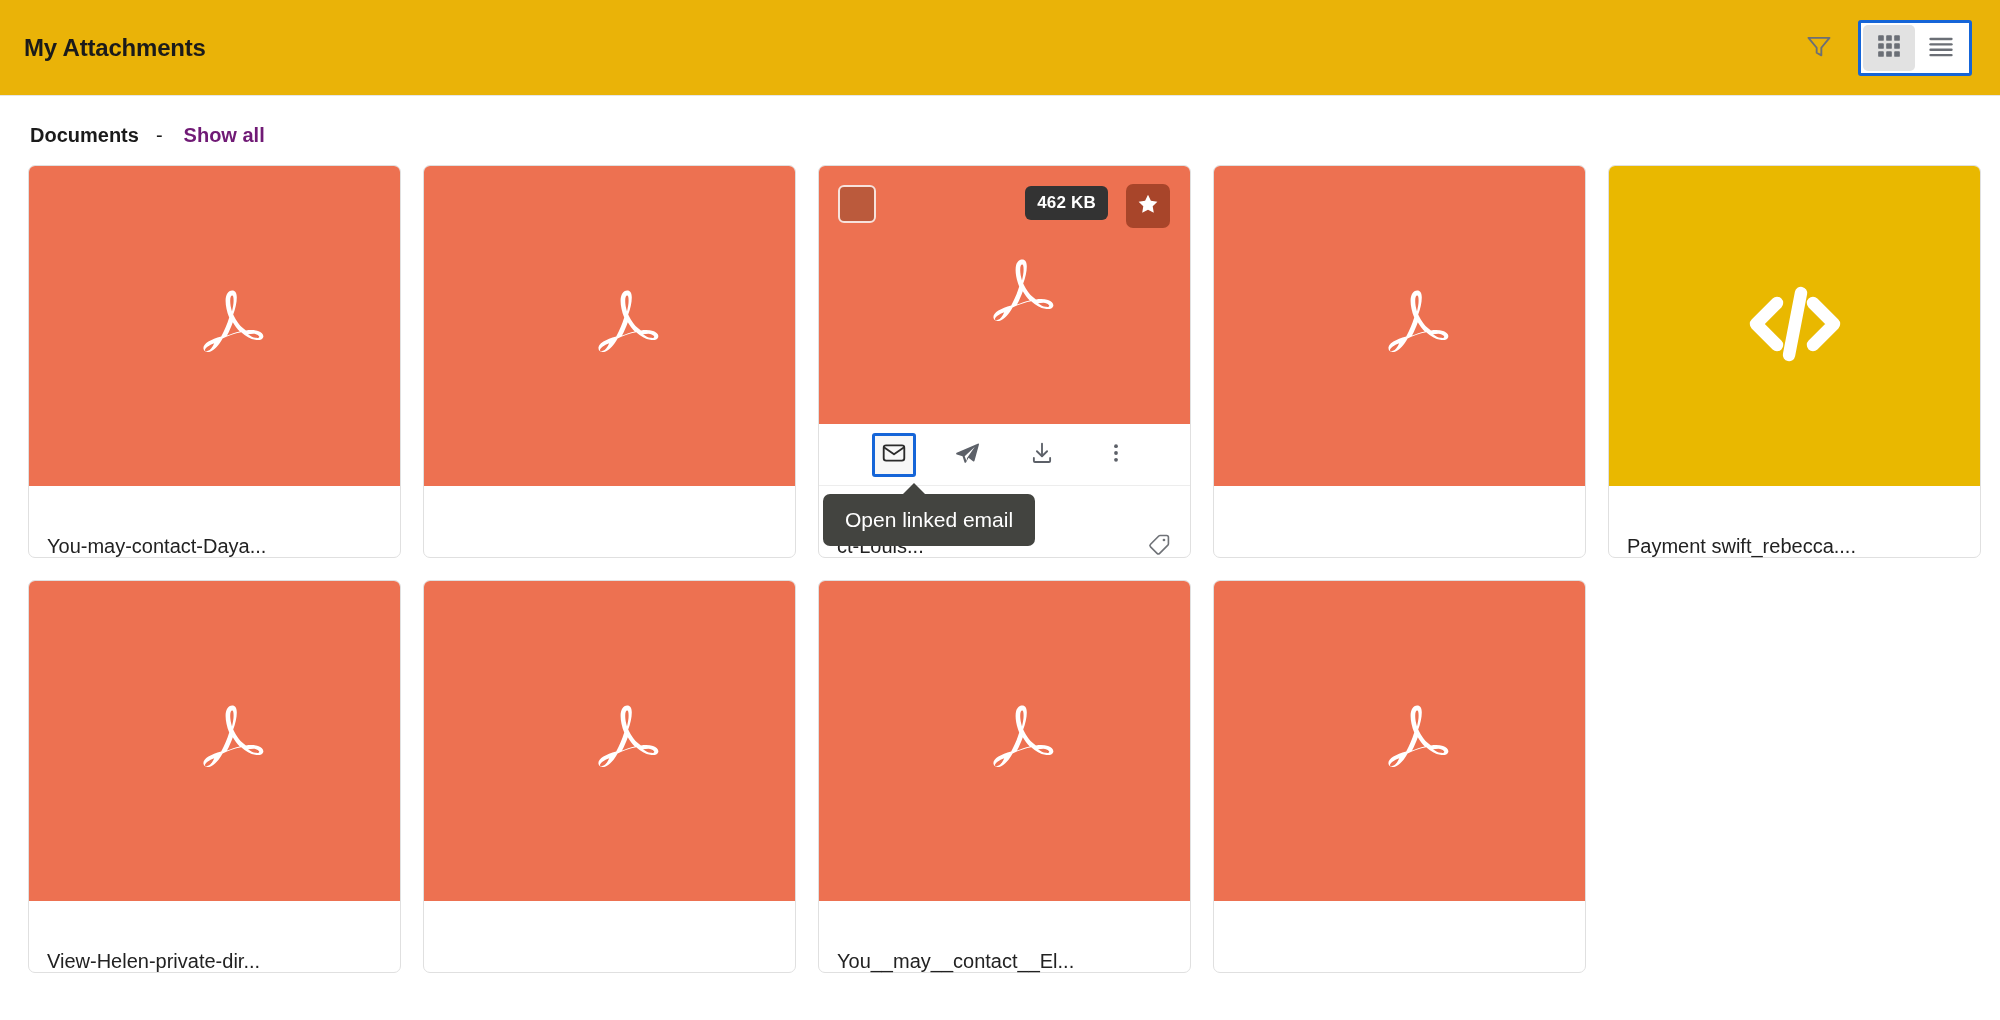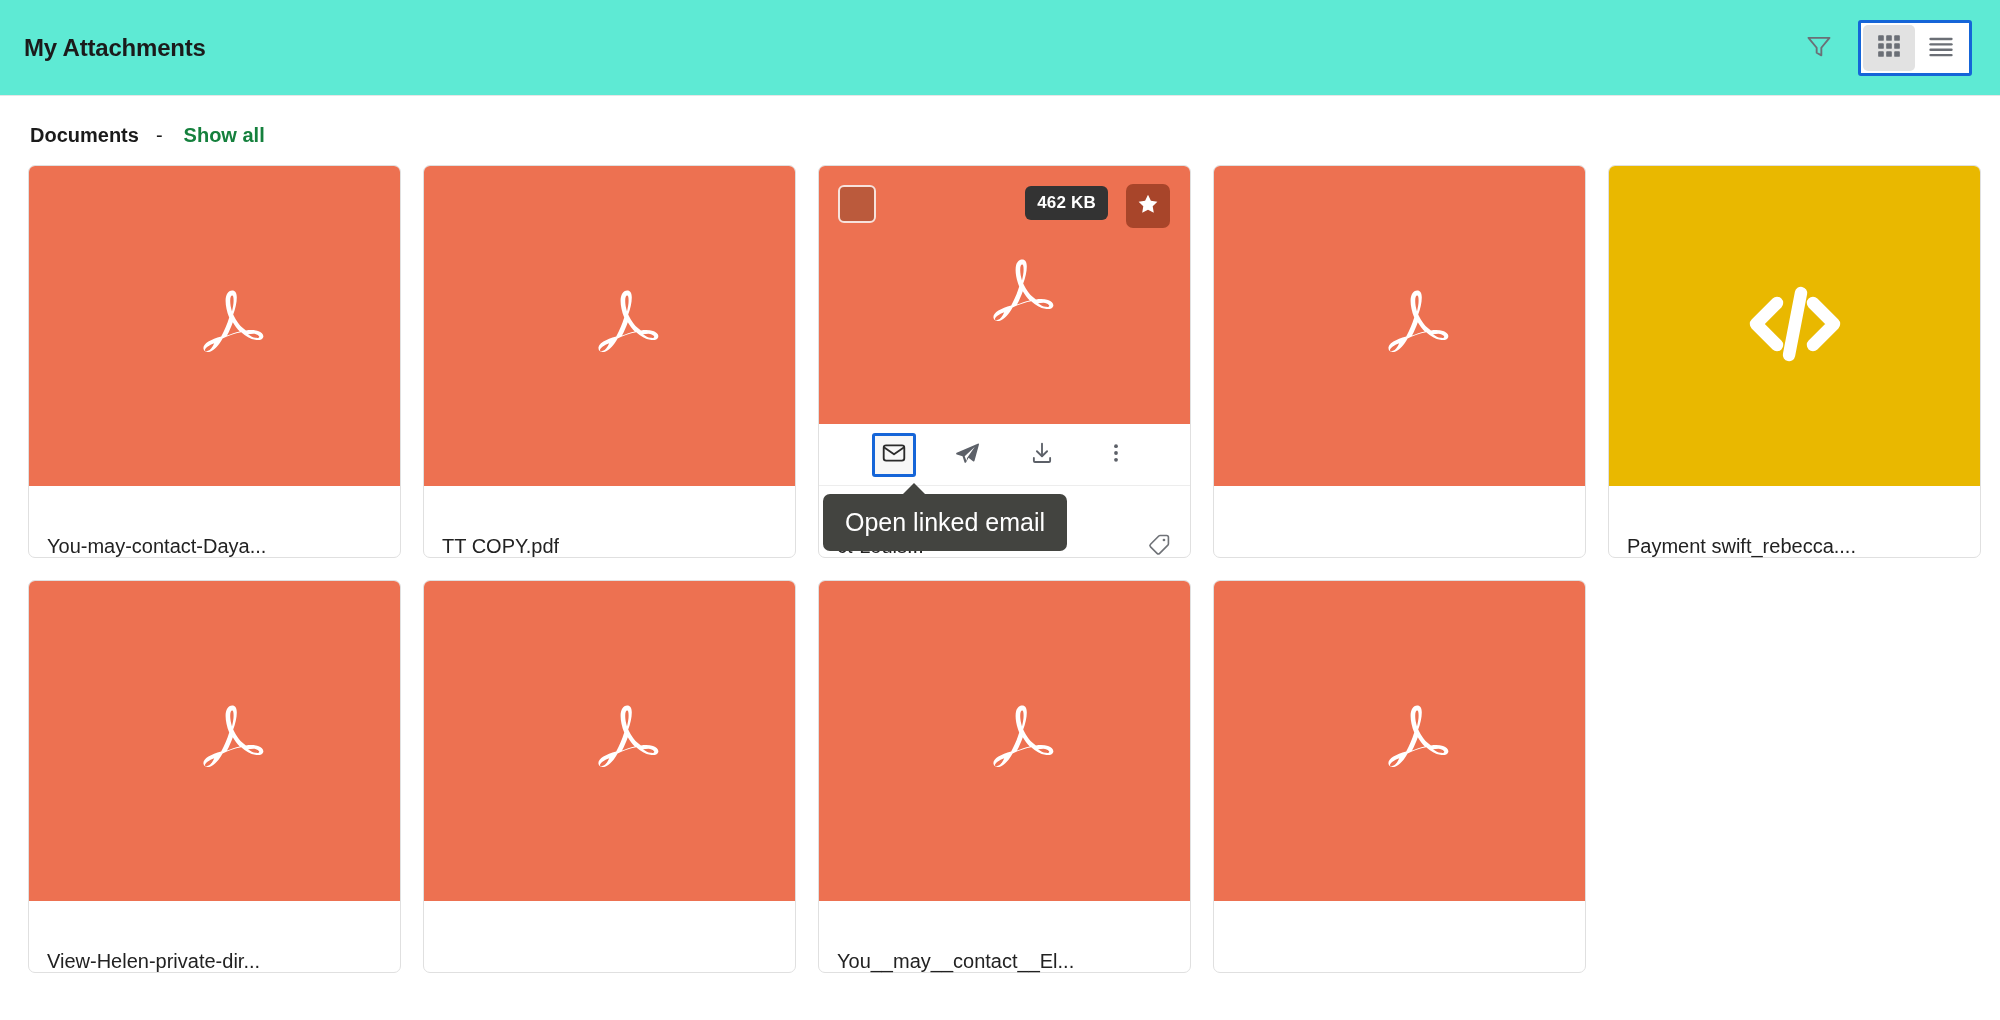--- a/index.html
+++ b/index.html
@@ -11,21 +11,21 @@
   }
 
   
   .header {
     height: 96px;
     border-bottom: 1px solid #e6e6e6;
     display: flex;
     align-items: center;
     justify-content: space-between;
     padding: 0 28px 0 24px;
-    background: #5eead4;
+    background: #eab308;
   }
   .page-title {
     font-size: 24px;
     font-weight: bold;
     color: #1b1b1b;
     letter-spacing: -0.2px;
   }
   .header-actions {
     display: flex;
     align-items: center;
@@ -60,21 +60,21 @@
   .section-head {
     padding: 28px 0 18px 30px;
     display: flex;
     align-items: baseline;
     gap: 12px;
     font-size: 20px;
   }
   .section-title { font-weight: bold; color: #1b1b1b; }
   .section-dash { color: #1b1b1b; margin: 0 9px 0 5px; }
   .show-all {
-    color: #15803d;
+    color: #701a75;
     font-weight: bold;
     cursor: pointer;
     text-decoration: none;
   }
 
   
   .grid {
     display: grid;
     grid-template-columns: repeat(5, 373px);
     column-gap: 22px;
@@ -178,21 +178,21 @@
     cursor: pointer;
   }
 
   
   .tooltip {
     position: absolute;
     top: 328px;
     left: 4px;
     background: #434440;
     color: #ffffff;
-    font-size: 25px;
+    font-size: 21px;
     padding: 14px 22px;
     border-radius: 7px;
     white-space: nowrap;
     z-index: 40;
   }
   .tooltip::before {
     content: "";
     position: absolute;
     top: -11px;
     left: 79px;
@@ -268,23 +268,20 @@
   </div>
 
   <div class="card">
     <div class="thumb pdf">
       <span>
         <svg width="96" height="96" viewBox="0 0 48 48" class="icon-white">
           <path d="M23.6 7.2c1.5 0 2.3 1.3 2.3 3.5 0 2.6-.7 5.6-1.8 8.6 1.6 3.6 3.9 6.4 6.4 7.9 2.3-.3 4.4-.2 6 .3 2 .7 3 1.9 2.6 3.1-.4 1.2-2 1.7-4 1.3-2.3-.4-4.8-1.8-7-3.8-3.2.6-6.5 1.7-9.3 3.1-1.9 3.4-4.1 5.8-6 6.5-1.7.6-3.1.1-3.5-1.1-.4-1.2.5-2.6 2.4-3.8 1.6-1 3.9-1.9 6.4-2.6 1.6-2.8 3-6.1 4-9.4-1.2-3-1.8-5.9-1.8-8.3 0-3.2 1.2-5.3 3.3-5.3zm0 2.6c-.6 0-1 .9-1 2.7 0 1.5.3 3.3.9 5.2.5-2 .8-3.9.8-5.4 0-1.7-.2-2.5-.7-2.5zm.3 13.3c-.8 2.3-1.8 4.6-2.9 6.7 2-.9 4.2-1.6 6.4-2.1-1.3-1.3-2.5-2.9-3.5-4.6zm10.3 5.8c-.9 0-1.8.1-2.7.2 1.3 1 2.6 1.6 3.8 1.8 1.1.2 1.7 0 1.8-.4.1-.4-.3-.9-1.3-1.3-.5-.2-1-.3-1.6-.3zM14.6 33.6c-1.3.5-2.4 1.1-3.2 1.7-1.1.8-1.5 1.5-1.4 1.9.1.4.7.5 1.5.2 1.1-.4 2.3-1.7 3.1-3.8z"></path>
         </svg>
       </span>
     </div>
-    <div class="caption">
-      <span class="file-name">TT COPY.pdf</span>
-    </div>
   </div>
 
   <div class="card hovered">
     <div class="thumb pdf">
       <div class="check-box"></div>
       <div class="size-badge">462 KB</div>
       <div class="star-badge">
         <span>
           <svg width="24" height="24" viewBox="0 0 24 24" fill="#ffffff">
             <path d="M12 2.8l2.9 5.9 6.5.95-4.7 4.6 1.1 6.5L12 17.7l-5.8 3.05 1.1-6.5-4.7-4.6 6.5-.95z"></path>

